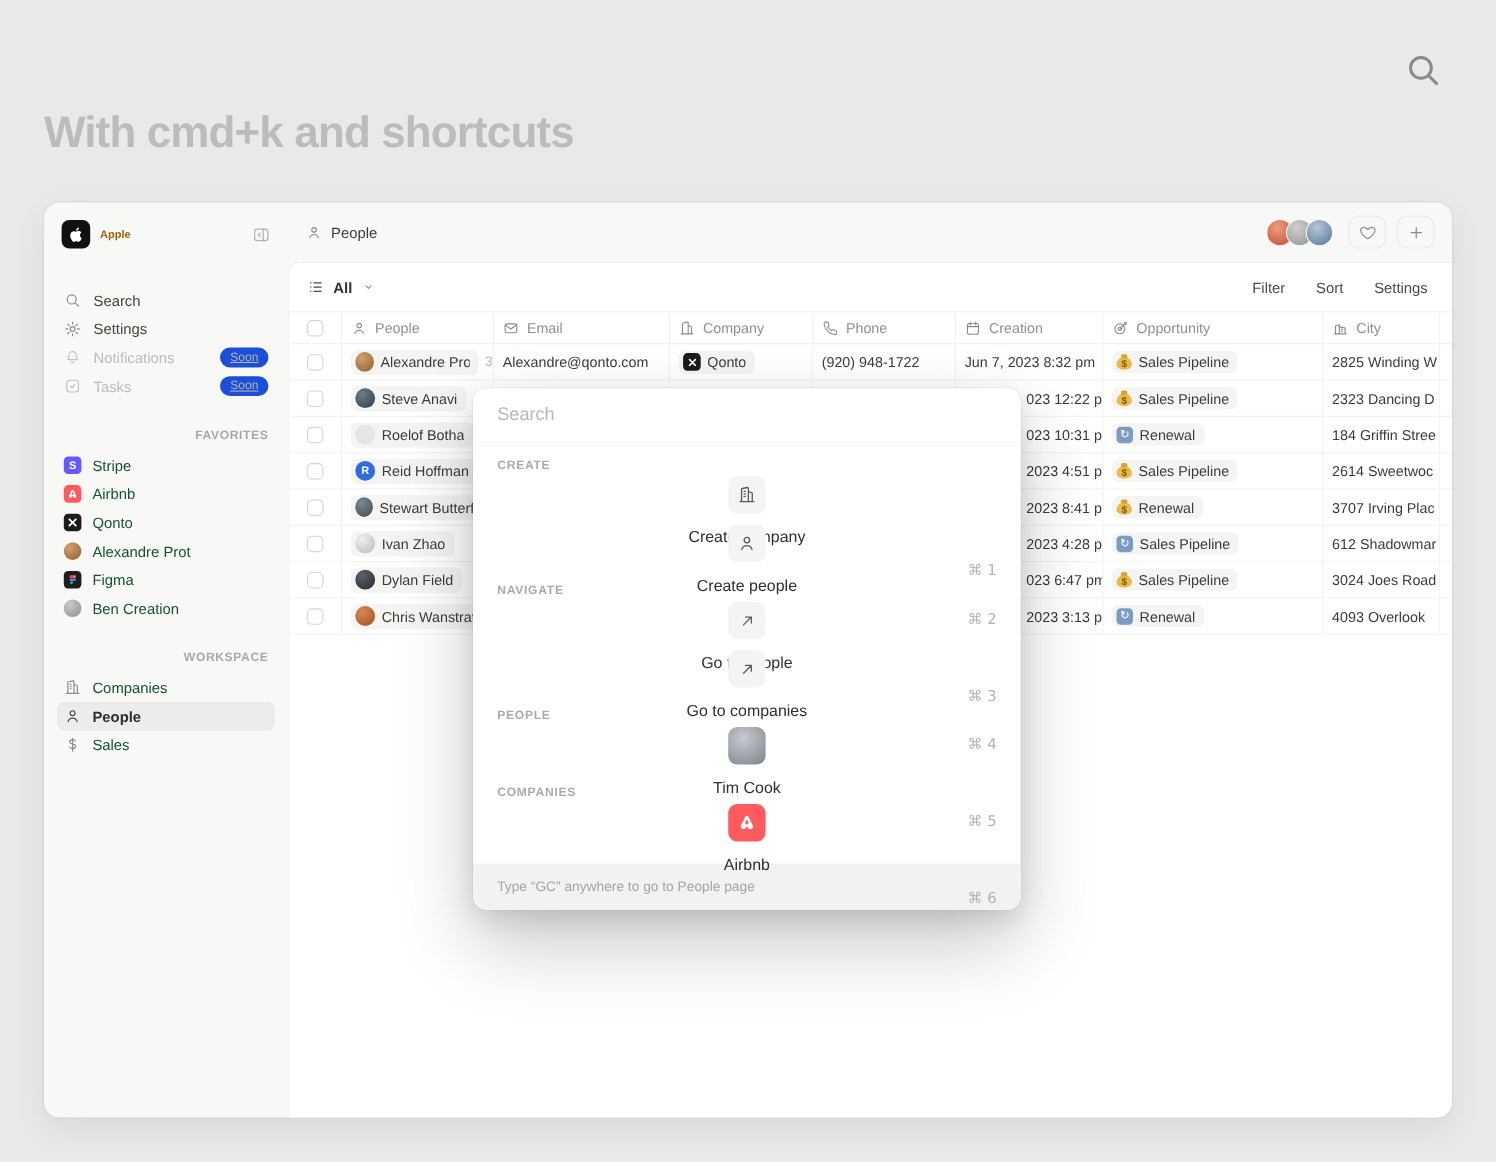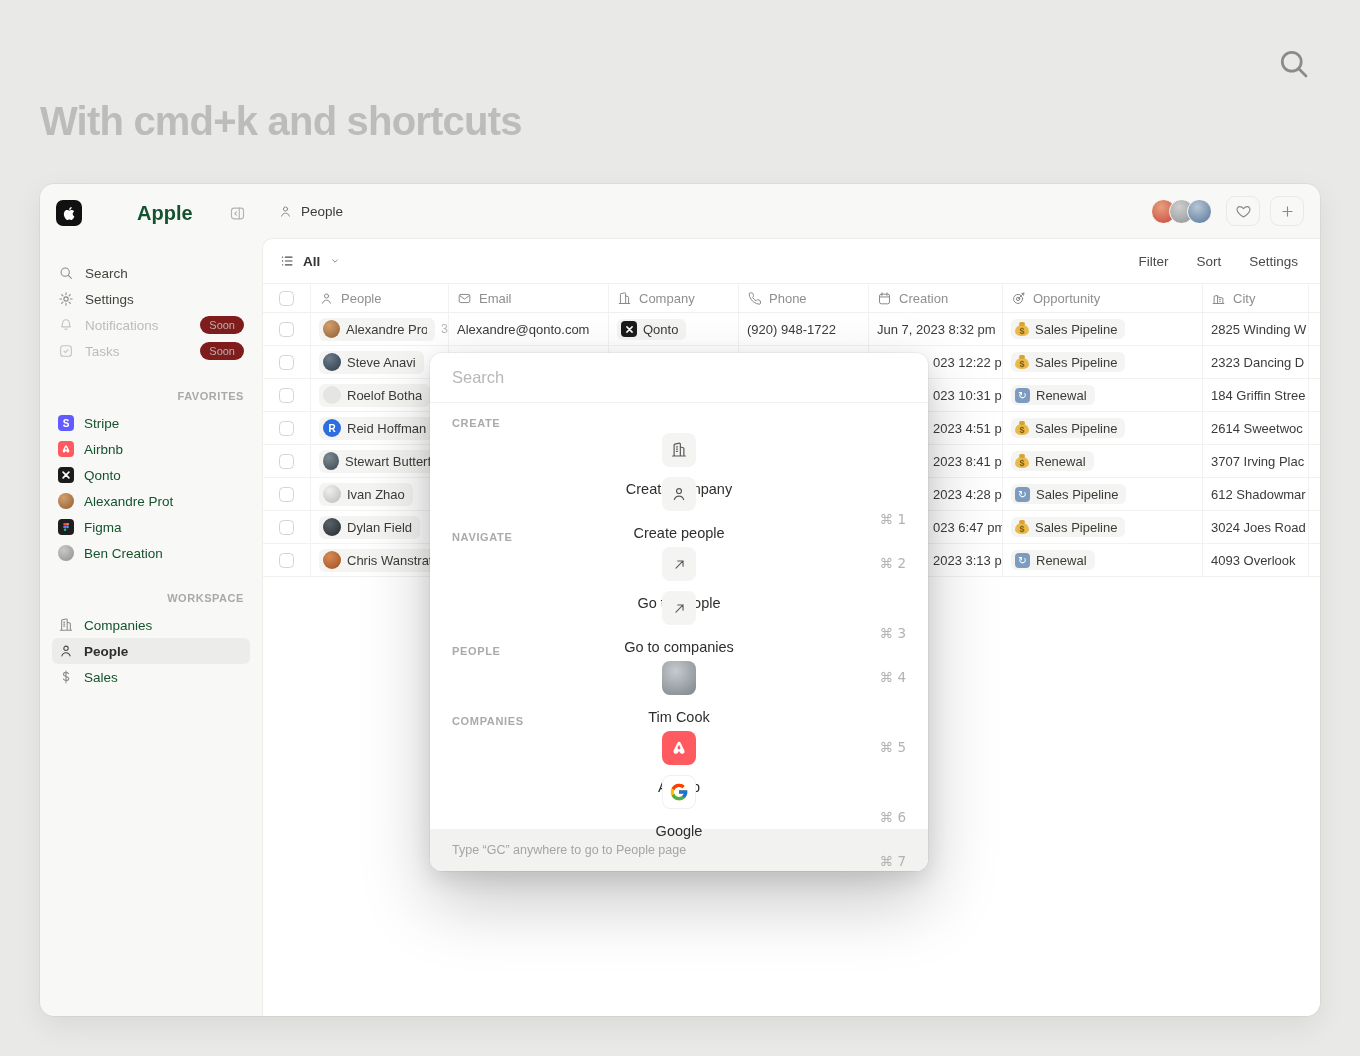--- a/index.html
+++ b/index.html
@@ -13,26 +13,26 @@
   .hero-search { position:absolute; right:48px; top:46px; width:36px; height:36px; cursor:pointer; }
 
   
   .window { position:absolute; left:40px; top:184px; width:1280px; height:832px; background:#f8f8f6;
             border-radius:14px; box-shadow:0 0 0 1px rgba(0,0,0,.045), 0 10px 30px rgba(0,0,0,.07); }
 
   
   .sidebar { position:absolute; left:0; top:0; width:222px; height:100%; padding:14px 12px; }
   .ws-row { display:flex; align-items:center; gap:9px; padding:2px 4px 0 4px; }
   .apple-logo { width:26px; height:26px; background:#111; border-radius:7px; display:flex; align-items:center; justify-content:center; flex:0 0 auto; }
-  .ws-name { font-size:20px; font-weight:700; color:#14532d; flex:1;margin-left:46px; }
+  .ws-name { font-size:10px; font-weight:700; color:#a16207; flex:1; }
   .nav { margin-top:34px; }
   .nav-item { display:flex; align-items:center; gap:11px; height:26px; padding:0 6px; border-radius:6px; cursor:pointer; }
   .nav-item .lbl { font-size:13.5px; color:#45453f; }
   .nav-item.dim .lbl { color:#bcbcba; }
-  .soon { margin-left:auto; font-size:11px; color:#b2b2b0; background:#7f1d1d; border-radius:10px; padding:3px 9px; }
+  .soon { margin-left:auto; font-size:11px; color:#b2b2b0; background:#1d4ed8; border-radius:10px; padding:3px 9px;text-decoration:underline; }
   .sec-label { margin:26px 6px 8px 6px; font-size:11px; font-weight:700; letter-spacing:.05em; color:#a9a9a7;text-align:right; }
   .side-item { display:flex; align-items:center; gap:10px; height:26px; padding:0 6px; border-radius:6px; cursor:pointer; }
   .side-item .lbl { font-size:13.5px; color:#14532d; white-space:nowrap; }
   .side-item.active { background:#ececea; }
   .logo-sq { width:16px; height:16px; border-radius:4px; display:flex; align-items:center; justify-content:center; flex:0 0 auto; font-weight:700; }
   .stripe { background:#635bff; color:#fff; font-size:10px; }
   .airbnb { background:#ff5a5f; }
   .qonto  { background:#1b1b1b; }
   .figma  { background:#1e1e1e; }
   .av { width:16px; height:16px; border-radius:50%; flex:0 0 auto; display:flex; align-items:center; justify-content:center; }
@@ -653,29 +653,17 @@
       <div class="pal-sec">COMPANIES</div>
       <div class="pal-item">
         <span class="pal-ic red">
           <svg viewBox="0 0 24 24" width="20" height="20">
               <path fill="#fff" d="M12 4.6c.9 0 1.5.5 2 1.4l4.3 8.6c.25.5.37 1 .37 1.5a2.9 2.9 0 0 1-5.3 1.6L12 15.5l-1.4 2.2a2.9 2.9 0 0 1-5.3-1.6c0-.5.12-1 .37-1.5L10 6c.5-.9 1.1-1.4 2-1.4zm0 3.4l-2 4.1c.65.85 1.32 1.53 2 2 .68-.47 1.35-1.15 2-2l-2-4.1z"></path>
             </svg>
         </span>
         <span class="pal-lbl">Airbnb</span>
         <span class="pal-sc">⌘ 6</span>
       </div>
-      <div class="pal-item">
-        <span class="pal-ic white">
-          <svg viewBox="0 0 48 48" width="20" height="20">
-            <path fill="#FFC107" d="M43.611 20.083H42V20H24v8h11.303c-1.649 4.657-6.08 8-11.303 8-6.627 0-12-5.373-12-12s5.373-12 12-12c3.059 0 5.842 1.154 7.961 3.039l5.657-5.657C34.046 6.053 29.268 4 24 4 12.955 4 4 12.955 4 24s8.955 20 20 20 20-8.955 20-20c0-1.341-.138-2.65-.389-3.917z"></path>
-            <path fill="#FF3D00" d="M6.306 14.691l6.571 4.819C14.655 15.108 18.961 12 24 12c3.059 0 5.842 1.154 7.961 3.039l5.657-5.657C34.046 6.053 29.268 4 24 4 16.318 4 9.656 8.337 6.306 14.691z"></path>
-            <path fill="#4CAF50" d="M24 44c5.166 0 9.86-1.977 13.409-5.192l-6.19-5.238C29.211 35.091 26.715 36 24 36c-5.202 0-9.619-3.317-11.283-7.946l-6.522 5.025C9.505 39.556 16.227 44 24 44z"></path>
-            <path fill="#1976D2" d="M43.611 20.083H42V20H24v8h11.303c-.792 2.237-2.231 4.166-4.087 5.571l6.19 5.238C36.971 39.205 44 34 44 24c0-1.341-.138-2.65-.389-3.917z"></path>
-          </svg>
-        </span>
-        <span class="pal-lbl">Google</span>
-        <span class="pal-sc">⌘ 7</span>
-      </div>
     </div>
     <div class="pal-footer">Type “GC” anywhere to go to People page</div>
   </div>
 
 </div>
 
 </body></html>

